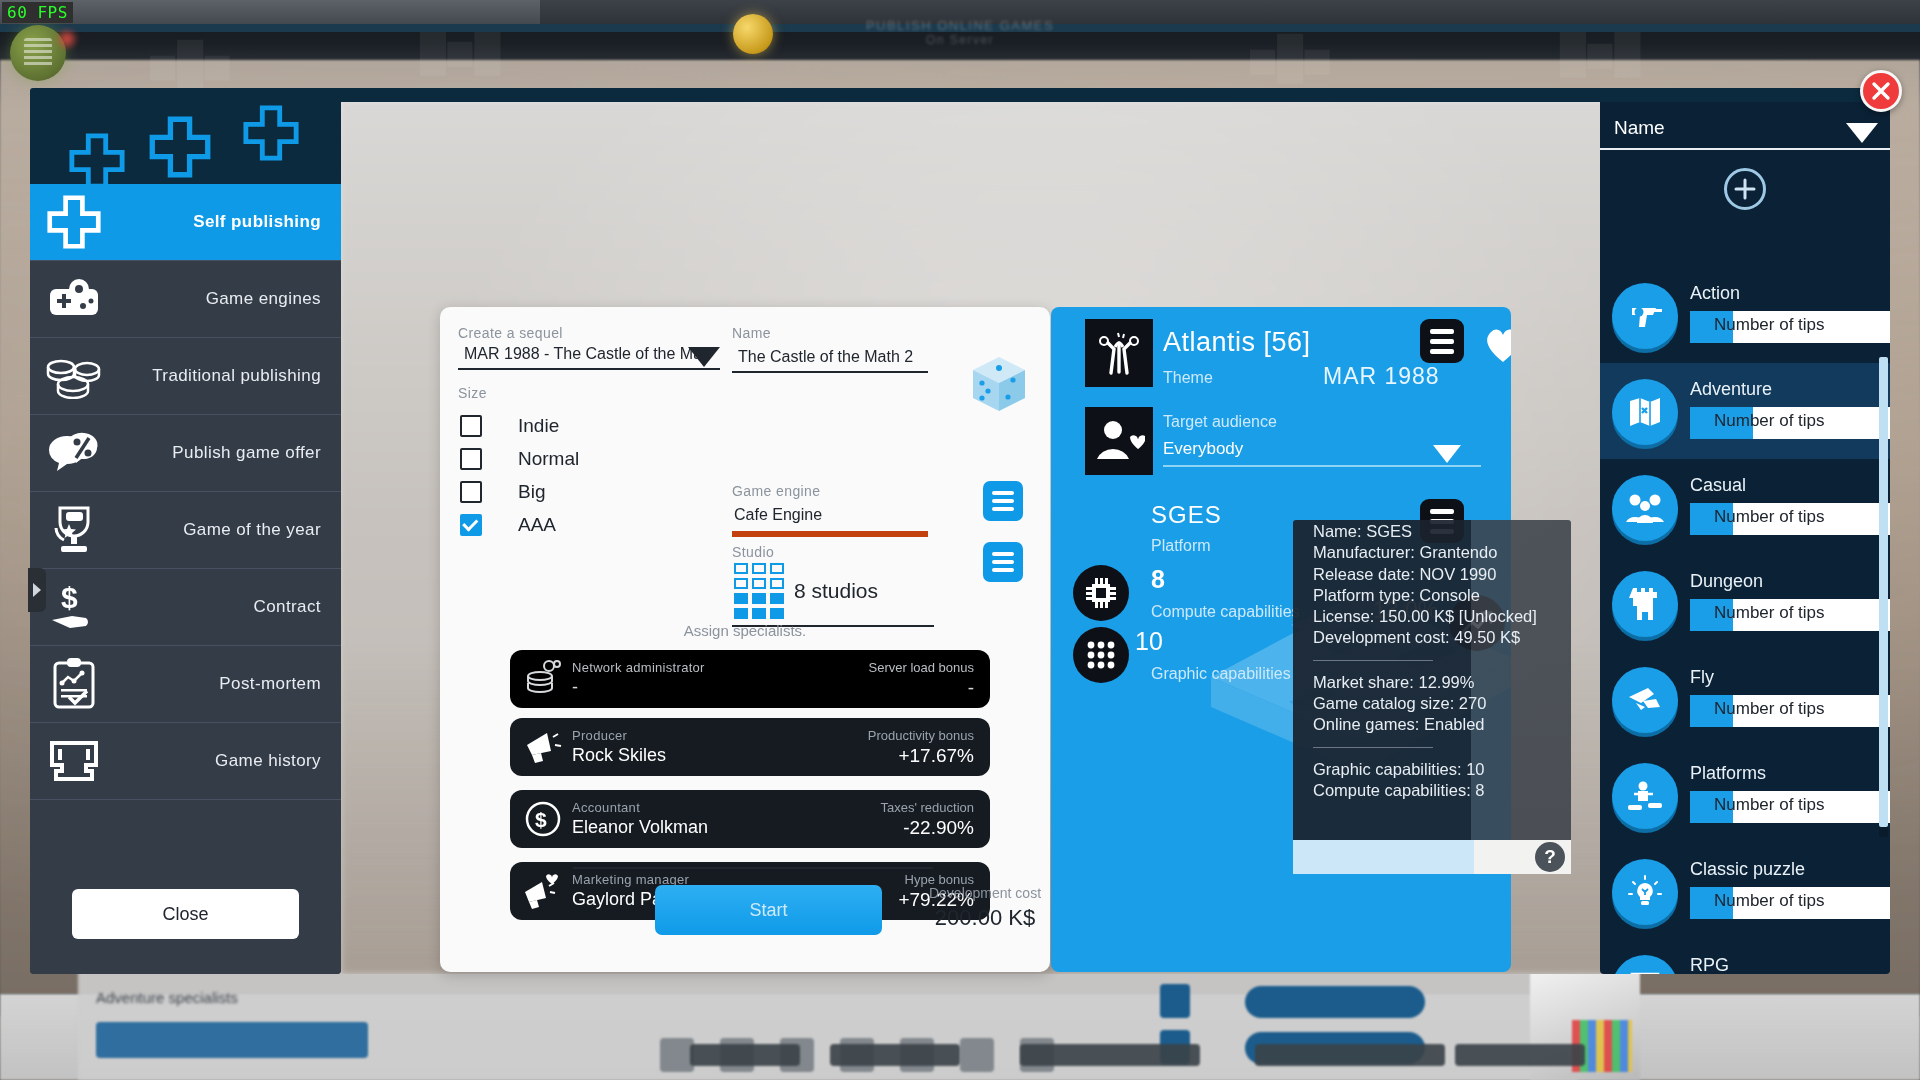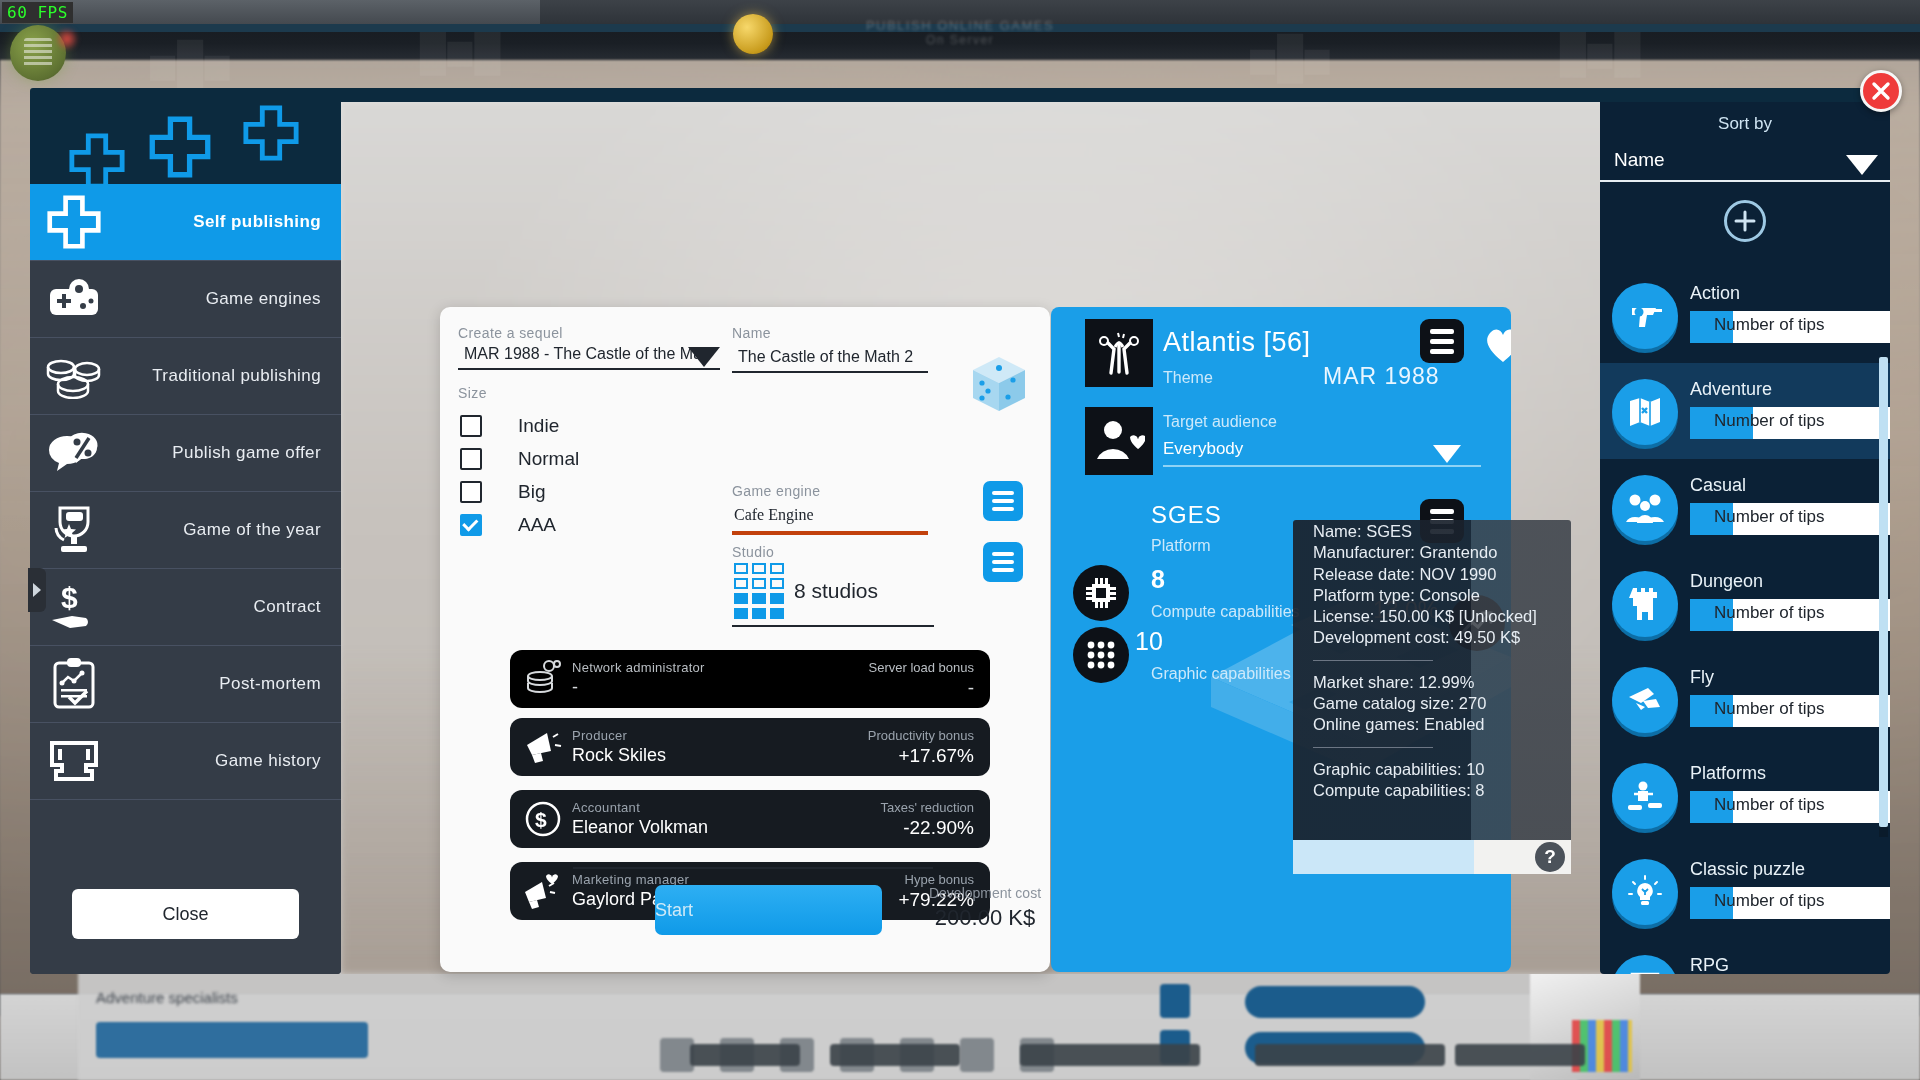--- a/index.html
+++ b/index.html
@@ -278,21 +278,21 @@
   .spec-row.disabled .spec-bonus-label { color:#b9bec3; }
   .spec-bonus-val { font-size:19px; color:#fff; margin-top:2px; }
   .spec-row.disabled .spec-bonus-val { color:#d6d9dc; }
 
   #hr-bottom {
     position:absolute; left:133px; top:560px; width:360px; height:2px; background:#20262e;
   }
   #start-btn {
     position:absolute; left:215px; top:578px; width:227px; height:50px;
     border-radius:7px; background:linear-gradient(180deg,#2eaff3,#0f9ae8);
-    display:flex; align-items:center; cursor:pointer;
+    display:flex; align-items:center; justify-content:center; cursor:pointer;
   }
   #start-btn span { color:#cfe9f7; font-size:18px; }
   #devcost { position:absolute; left:470px; top:578px; text-align:center; width:150px;}
   #devcost .lbl { color:#8b939d; font-size:14px; }
   #devcost .val { color:#20262e; font-size:22px; margin-top:4px; }
 
   
   #blue-card {
     position:absolute; left:1021px; top:219px; width:460px; height:665px;
     background:#1a9ee8; border-radius:8px; overflow:hidden; z-index:5;
@@ -656,21 +656,21 @@
       <circle cx="31" cy="15" r="3" fill="#1a9ee8"></circle>
       <circle cx="14" cy="30" r="2.6" fill="#1a9ee8"></circle>
         <circle cx="20" cy="38" r="2.6" fill="#1a9ee8"></circle>
       <circle cx="14" cy="45" r="2.6" fill="#1a9ee8"></circle>
       <circle cx="45" cy="27" r="2.6" fill="#1a9ee8"></circle>
         <circle cx="40" cy="44" r="2.6" fill="#1a9ee8"></circle>
     </svg>
 
     <div id="engine-block">
       <div class="field-label">Game engine</div>
-      <div style="border-bottom:4px solid #c2410c;font-family:Liberation Serif, serif;">
+      <div style="border-bottom:6px solid #c2410c;">
         <div id="engine-value">Cafe Engine</div>
       </div>
     </div>
     <div class="side-btn" id="engine-btn">
       <i></i>
         <i></i>
         <i></i>
     </div>
 
     <div id="studio-block">
@@ -694,20 +694,21 @@
           <div id="studio-count">8 studios</div>
         </div>
       </div>
     </div>
     <div class="side-btn" id="studio-btn">
       <i></i>
         <i></i>
         <i></i>
     </div>
 
+    <div id="assign-label">Assign specialists.</div>
 
     <div class="spec-row disabled" style="top:343px;">
       <span class="spec-ic">
         <svg width="40" height="40" viewBox="0 0 40 40">
           <ellipse cx="17" cy="17" rx="12" ry="4" fill="none" stroke="#d7dadd" stroke-width="2"></ellipse>
           <path d="M5 17 v5 a12 4 0 0 0 24 0 v-5" fill="none" stroke="#d7dadd" stroke-width="2"></path>
           <path d="M5 24 v5 a12 4 0 0 0 24 0 v-5" fill="none" stroke="#d7dadd" stroke-width="2"></path>
           <circle cx="26" cy="7" r="5" fill="none" stroke="#d7dadd" stroke-width="2"></circle>
           <circle cx="34" cy="5" r="3" fill="none" stroke="#d7dadd" stroke-width="2"></circle>
         </svg>
@@ -884,21 +885,20 @@
     <div id="chart-btn">
       <svg width="34" height="26" viewBox="0 0 34 26">
         <path d="M3 22 L12 12 L18 17 L30 3" stroke="#fff" stroke-width="3.2" fill="none" stroke-linecap="round"></path>
         <path d="M22 3 h9 v9" stroke="#fff" stroke-width="3.2" fill="none" stroke-linecap="round"></path>
       </svg>
     </div>
 
   </div>
 
   <div id="right-panel">
-    <div id="sortby-lbl">Sort by</div>
     <div id="sortby-box">
       <div id="sortby-val">Name</div>
       <div id="sortby-arrow"></div>
     </div>
     <div id="add-btn">
       <svg width="26" height="26" viewBox="0 0 26 26">
         <path d="M13 4 v18 M4 13 h18" stroke="#cfe4f2" stroke-width="3" stroke-linecap="round"></path>
       </svg>
     </div>
 

